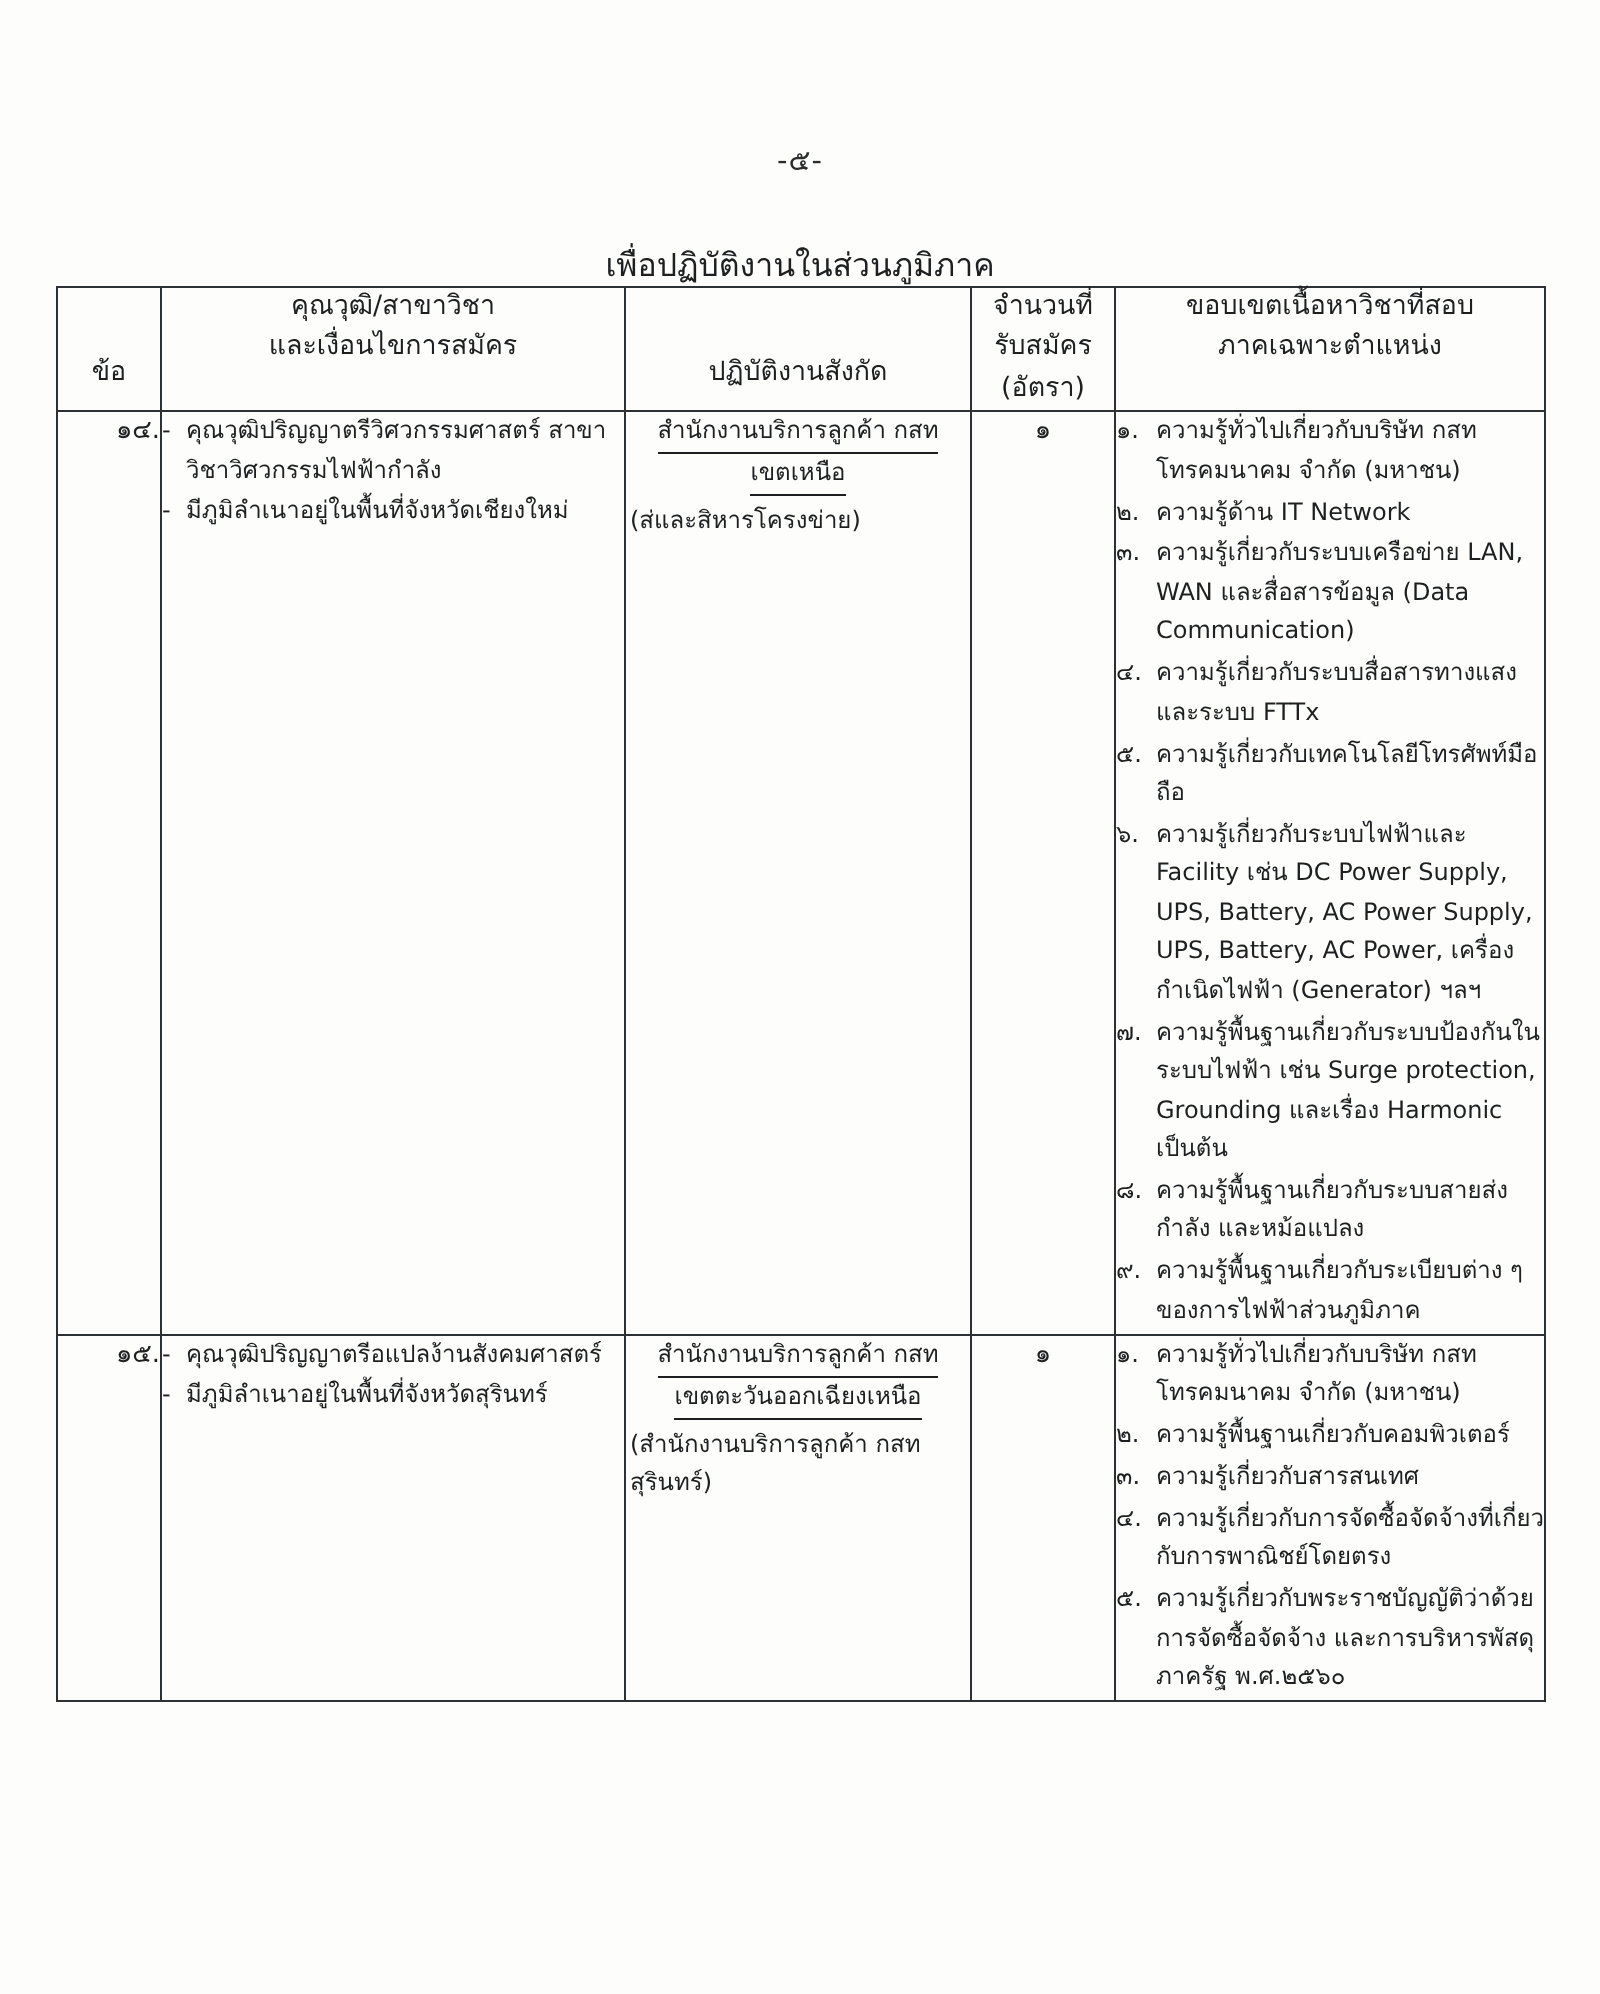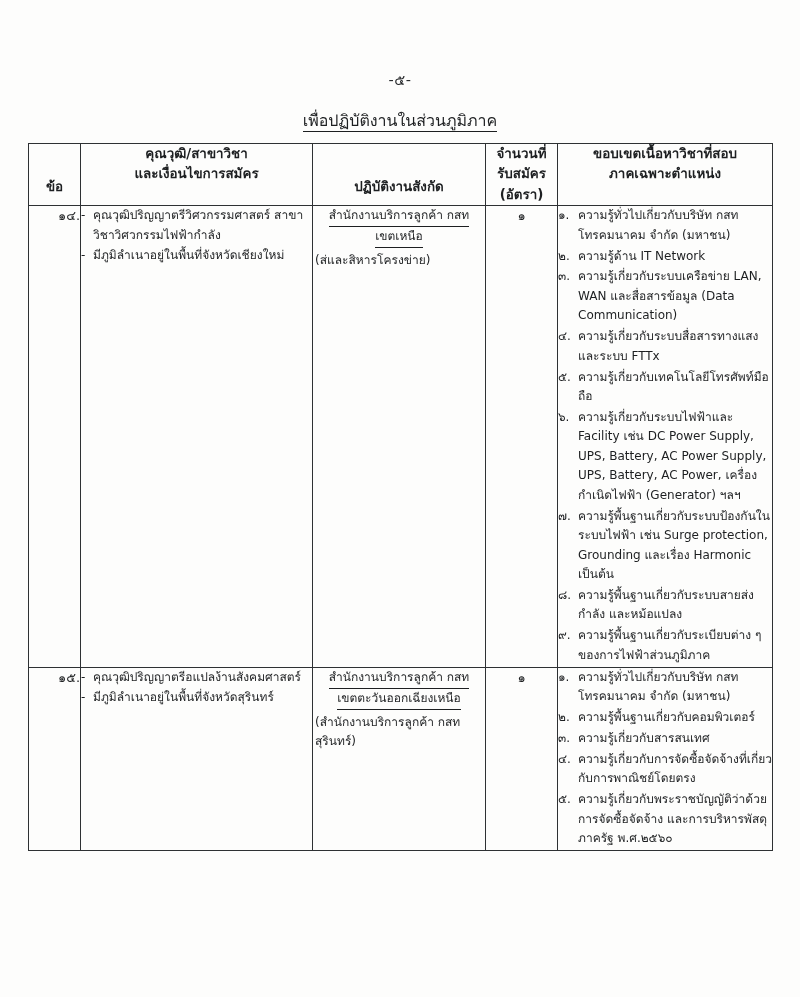--- a/index.html
+++ b/index.html
@@ -30,21 +30,21 @@
     left: 0;
     width: 800px;
     text-align: center;
     font-size: 14.5px;
     letter-spacing: .5px;
     color: #2a2c2e;
   }
 
   .doc-heading {
     position: absolute;
-    top: 108px;
+    top: 120px;
     left: 0;
     width: 800px;
     text-align: center;
   }
   .doc-heading span {
     font-size: 16px;
     color: #1d1f21;
     border-bottom: 1.3px solid #1d1f21;
     padding-bottom: 1px;
   }
@@ -66,21 +66,21 @@
   }
 
   col.c-no     { width: 52px;  }
   col.c-qual   { width: 232px; }
   col.c-unit   { width: 173px; }
   col.c-amt    { width: 72px;  }
   col.c-scope  { width: 215px; }
 
   thead th {
     text-align: center;
-    font-weight: bold;
+    font-weight: normal;
     font-size: 13.4px;
     line-height: 1.52;
     padding: 7px 4px 8px;
     color: #1d1f21;
   }
   thead th.no-head {
     vertical-align: middle;
     padding-top: 26px;
   }
 

